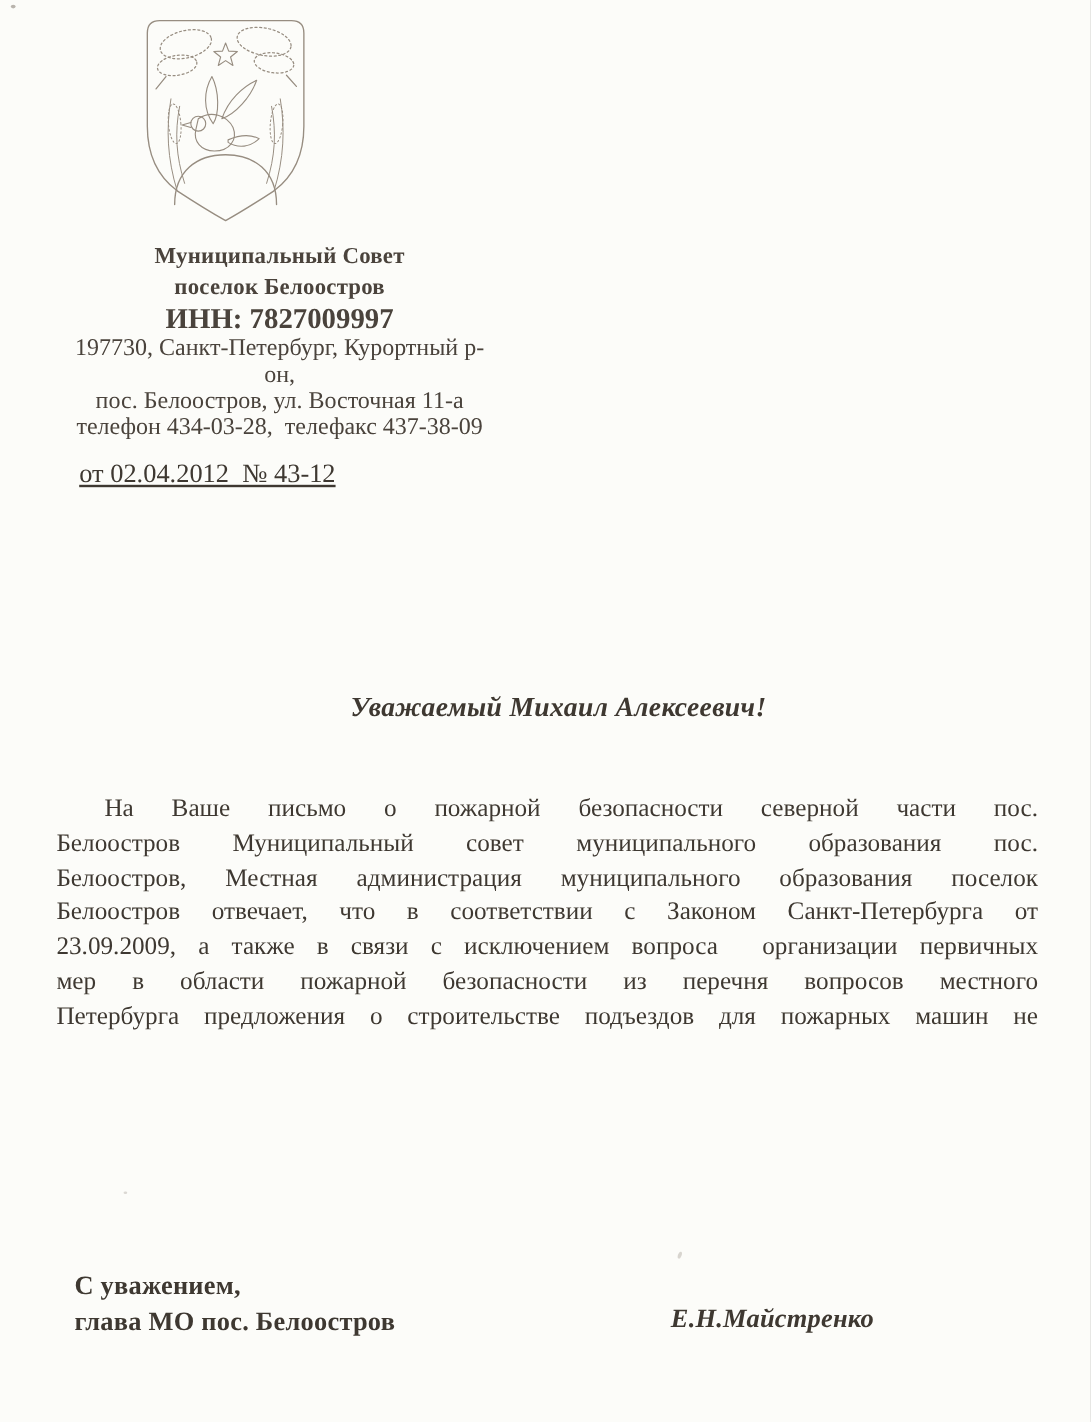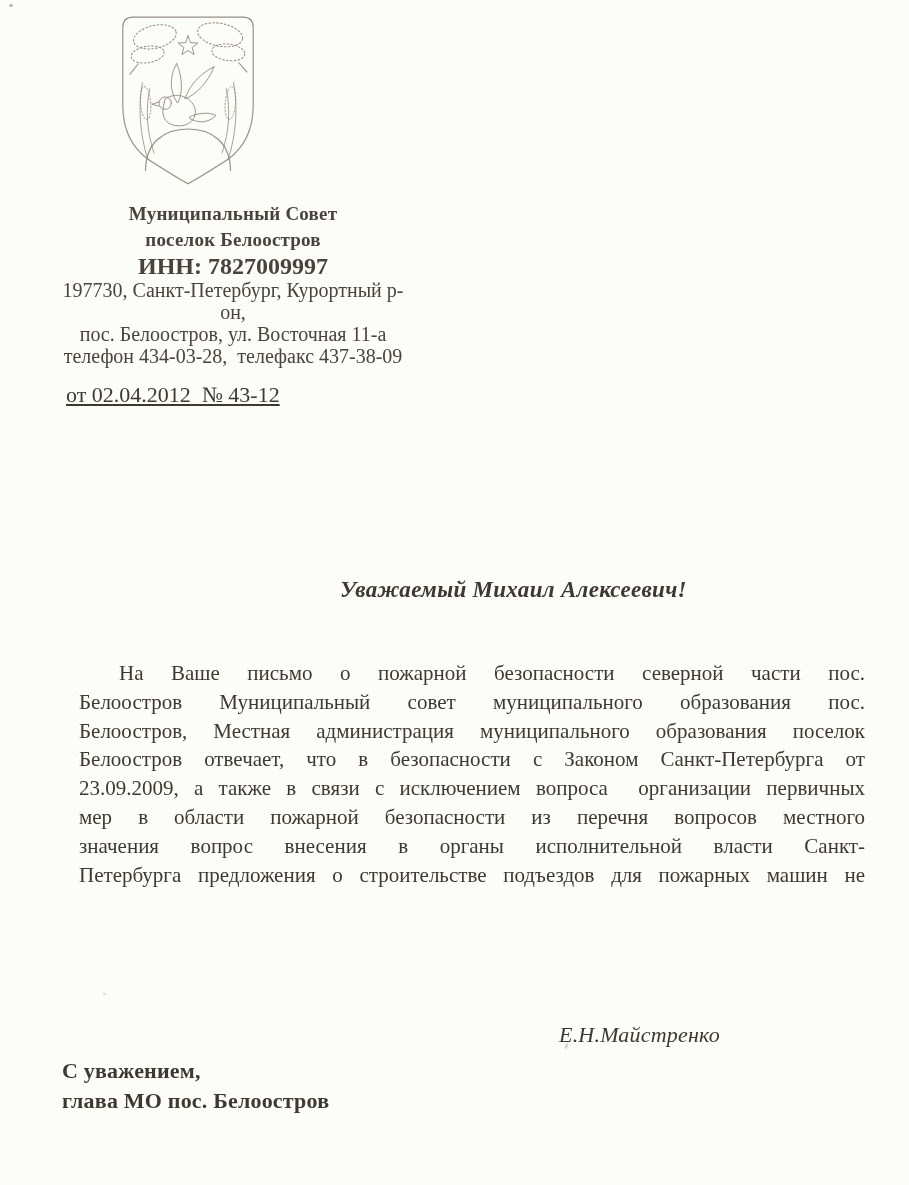--- a/index.html
+++ b/index.html
@@ -63,55 +63,53 @@
   }
 
   .salutation {
     position: absolute;
     left: 292px;
     top: 577px;
     font-size: 23px;
     font-weight: bold;
     font-style: italic;
     letter-spacing: .3px;
-    margin-left: 48px;
   }
 
   .body-block {
     position: absolute;
     left: 47px;
     top: 659px;
     width: 818px;
     font-size: 21px;
     line-height: 28.8px;
   }
   .body-line {
     text-align: justify;
     text-align-last: justify;
-    margin-left: 32px;
   }
   .body-line.first { text-indent: 40px; }
   .body-line.last  { text-align-last: left; }
 
   .closing-block {
     position: absolute;
     left: 46px;
     top: 1056px;
     font-size: 22px;
     font-weight: bold;
     line-height: 30px;
     letter-spacing: .2px;
     margin-left: 16px;
   }
   .signature-name {
     position: absolute;
     left: 559px;
-    top: 1022px;
+    top: 1086px;
     font-size: 22px;
-    font-weight: normal;
+    font-weight: bold;
     font-style: italic;
     letter-spacing: .2px;
     text-align: right;
   }
 
   
   .speck { position: absolute; background: #b9b4ad; border-radius: 50%; }
   .speck.s1 { left: 9px;  top: 4px;    width: 4px; height: 3px; }
   .speck.s2 { left: 565px; top: 1043px; width: 3px; height: 6px; transform: rotate(20deg); opacity:.55; }
   .speck.s3 { left: 103px; top: 993px;  width: 3px; height: 2px; opacity:.5; }
@@ -175,24 +173,23 @@
   </div>
 
   <div class="ref-line">от 02.04.2012&nbsp; № 43-12</div>
 
   <div class="salutation">Уважаемый Михаил Алексеевич!</div>
 
   <div class="body-block">
       <div class="body-line first">На Ваше письмо о пожарной безопасности северной части пос.</div>
       <div class="body-line">Белоостров Муниципальный совет муниципального образования пос.</div>
       <div class="body-line">Белоостров, Местная администрация муниципального образования поселок</div>
-      <div class="body-line">Белоостров отвечает, что в безопасности с Законом Санкт-Петербурга от</div>
+      <div class="body-line">Белоостров отвечает, что в соответствии с Законом Санкт-Петербурга от</div>
       <div class="body-line">23.09.2009, а также в связи с исключением вопроса&nbsp; организации первичных</div>
       <div class="body-line">мер в области пожарной безопасности из перечня вопросов местного</div>
-      <div class="body-line">значения вопрос внесения в органы исполнительной власти Санкт-</div>
       <div class="body-line">Петербурга предложения о строительстве подъездов для пожарных машин не</div>
     </div>
 
   <div class="closing-block">
     <div>С уважением,</div>
     <div>глава МО пос. Белоостров</div>
   </div>
   <div class="signature-name">Е.Н.Майстренко</div>
 
   <div class="speck s1"></div>

